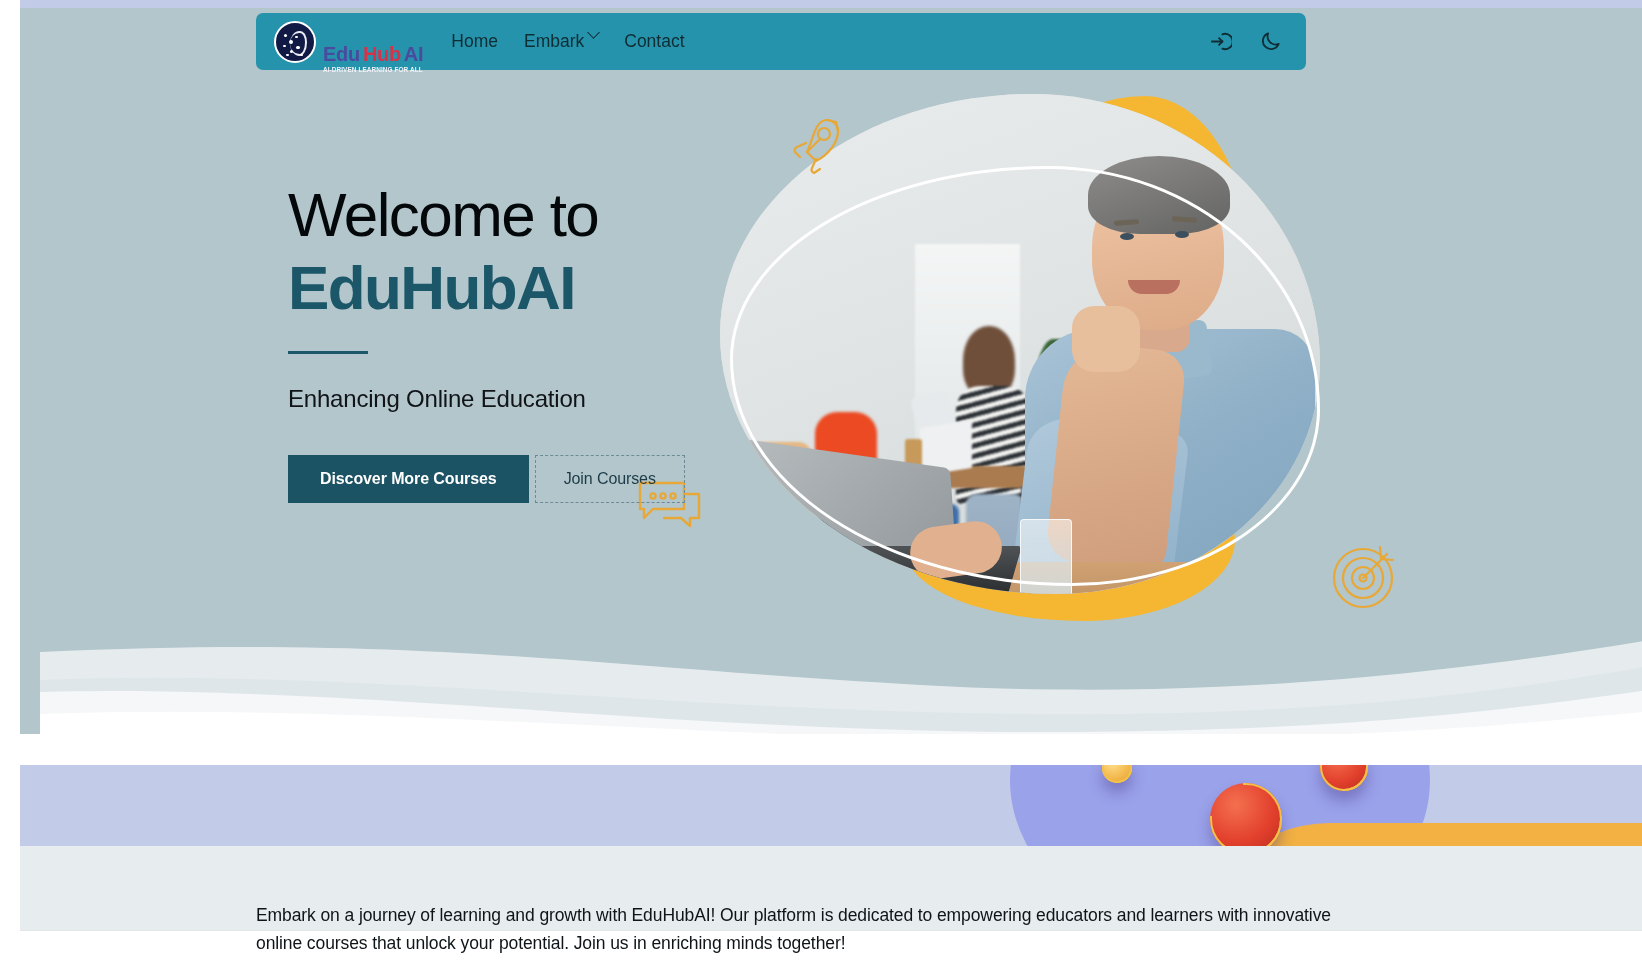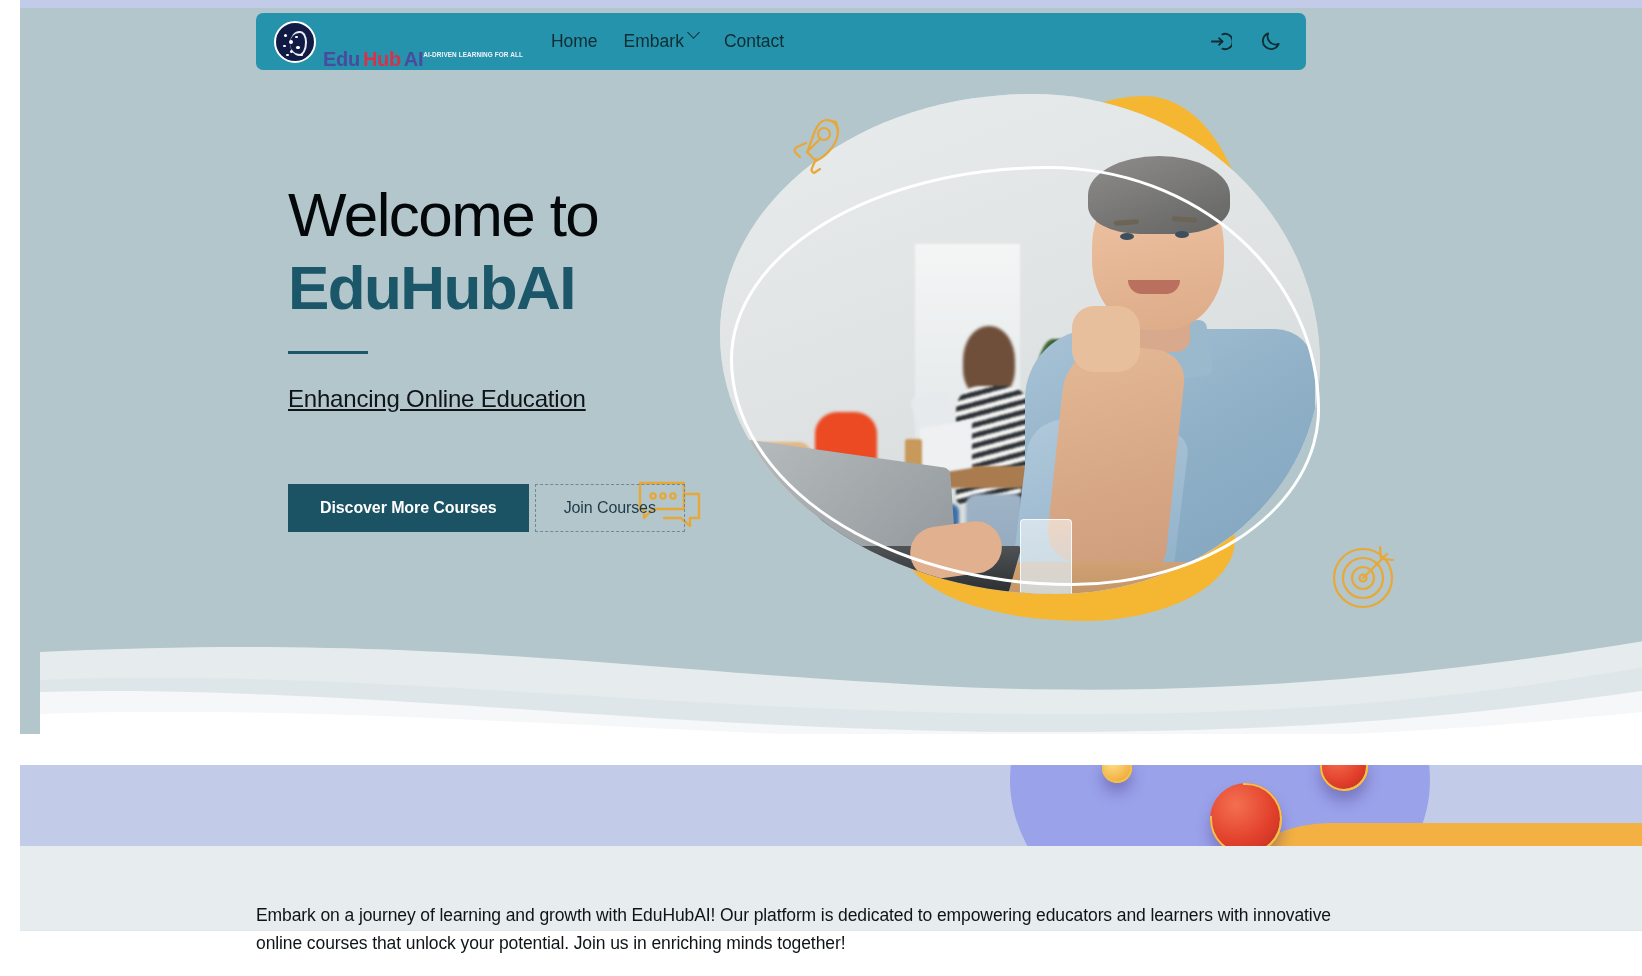--- a/index.html
+++ b/index.html
@@ -84,21 +84,21 @@
     position: absolute;
     right: 7px;
     top: 8px;
     width: 17px;
     height: 25px;
     border: 2px solid #e9eaf4;
     border-radius: 55% 40% 45% 55% / 50% 45% 55% 50%;
     border-left: none;
   }
 
-  .brand-text { display: flex; flex-direction: row; line-height: 1; margin-top: 35px; }
+  .brand-text { display: flex; flex-direction: column; line-height: 1; margin-top: 35px; }
   .brand-title {
     font-size: 20px;
     font-weight: bold;
     letter-spacing: -0.3px;
     white-space: nowrap;
   }
   .bt-edu { color: #4a4a9e; }
   .bt-hub { color: #d6334a; padding-left: 3px; }
   .bt-ai  { color: #4a4a9e; padding-left: 3px; }
   .brand-tagline {
@@ -172,25 +172,24 @@
     width: 80px;
     height: 3px;
     background: #1b5669;
     margin-top: 27px;
   }
   .subtitle {
     margin-top: 31px;
     font-size: 24px;
     color: #101417;
     letter-spacing: -0.2px;
-    text-decoration: underline;
   }
 
   .cta-row {
-    margin-top: 71px;
+    margin-top: 42px;
     display: flex;
     align-items: flex-start;
     gap: 6px;
   }
   .btn-primary {
     background: #1b5264;
     color: #ffffff;
     font-size: 16px;
     font-weight: bold;
     border: none;

